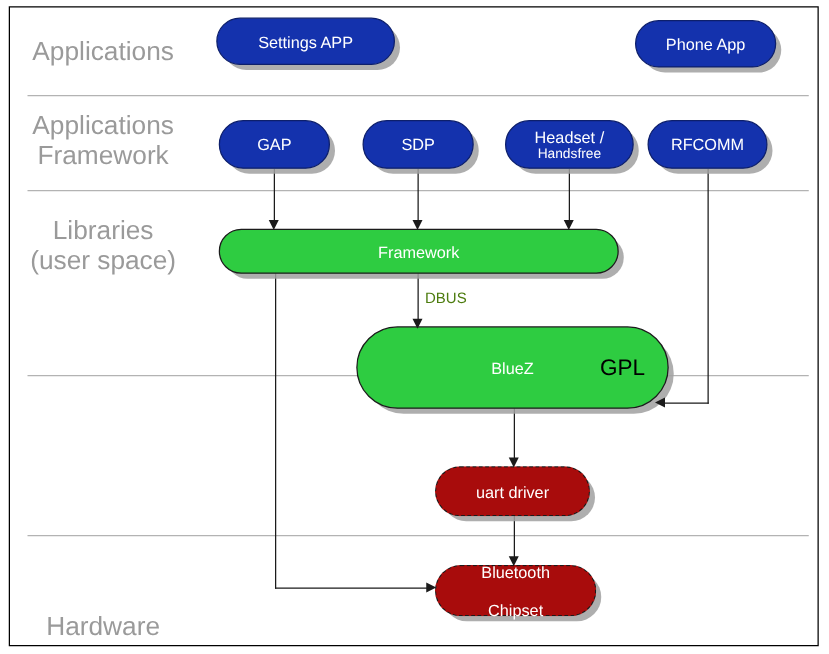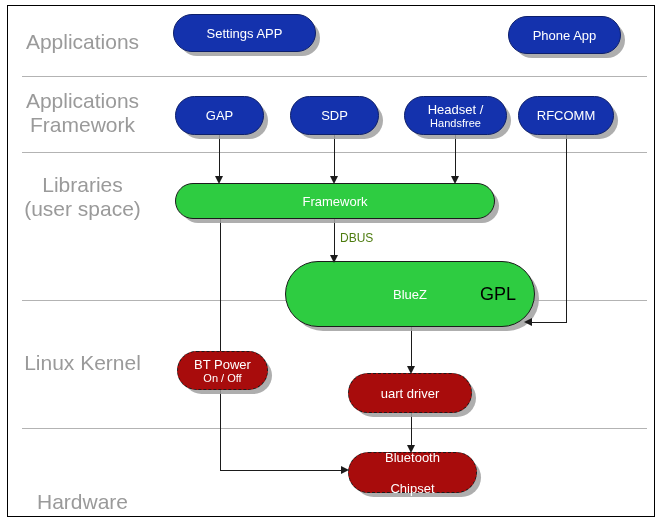--- a/index.html
+++ b/index.html
@@ -144,21 +144,20 @@
   <div class="divider" style="left:22px;  top:428px; width:625px;"></div>
 
   <div class="layer-label" style="top:30px;">Applications</div>
 
   <div class="layer-label" style="top:89px;">Applications
 Framework</div>
 
   <div class="layer-label" style="top:173px;">Libraries
 (user space)</div>
 
-  <div class="layer-label" style="top:351px;">Linux Kernel</div>
 
   <div class="layer-label" style="top:490px;">Hardware</div>
 
   <div class="vline" style="left:219px; top:135px; height:46px;"></div>
   <div class="arrow-down" style="left:214.5px; top:176px;"></div>
 
   <div class="vline" style="left:334px; top:135px; height:46px;"></div>
   <div class="arrow-down" style="left:329.5px; top:176px;"></div>
 
   <div class="vline" style="left:455px; top:135px; height:46px;"></div>
@@ -209,24 +208,20 @@
 
   <div class="node green" style="left:175px; top:183px; width:320px; height:36px;">
     <span class="l1">Framework</span>
   </div>
 
   <div class="node green" style="left:285px; top:261px; width:250px; height:66px;">
     <span class="gpl-tag">GPL</span>
     <span class="l1">BlueZ</span>
   </div>
 
-  <div class="node red" style="left:177px; top:351px; width:91px; height:39px;">
-    <span class="l1">BT Power</span>
-    <span class="l2">On / Off</span>
-  </div>
 
   <div class="node red" style="left:348px; top:373px; width:124px; height:40px;">
     <span class="l1">uart driver</span>
   </div>
 
   <div class="node red" style="left:348px; top:452px; width:129px; height:41px;gap:16px;">
     <span class="l1">Bluetooth</span>
     <span class="l1">Chipset</span>
   </div>
 </div>

